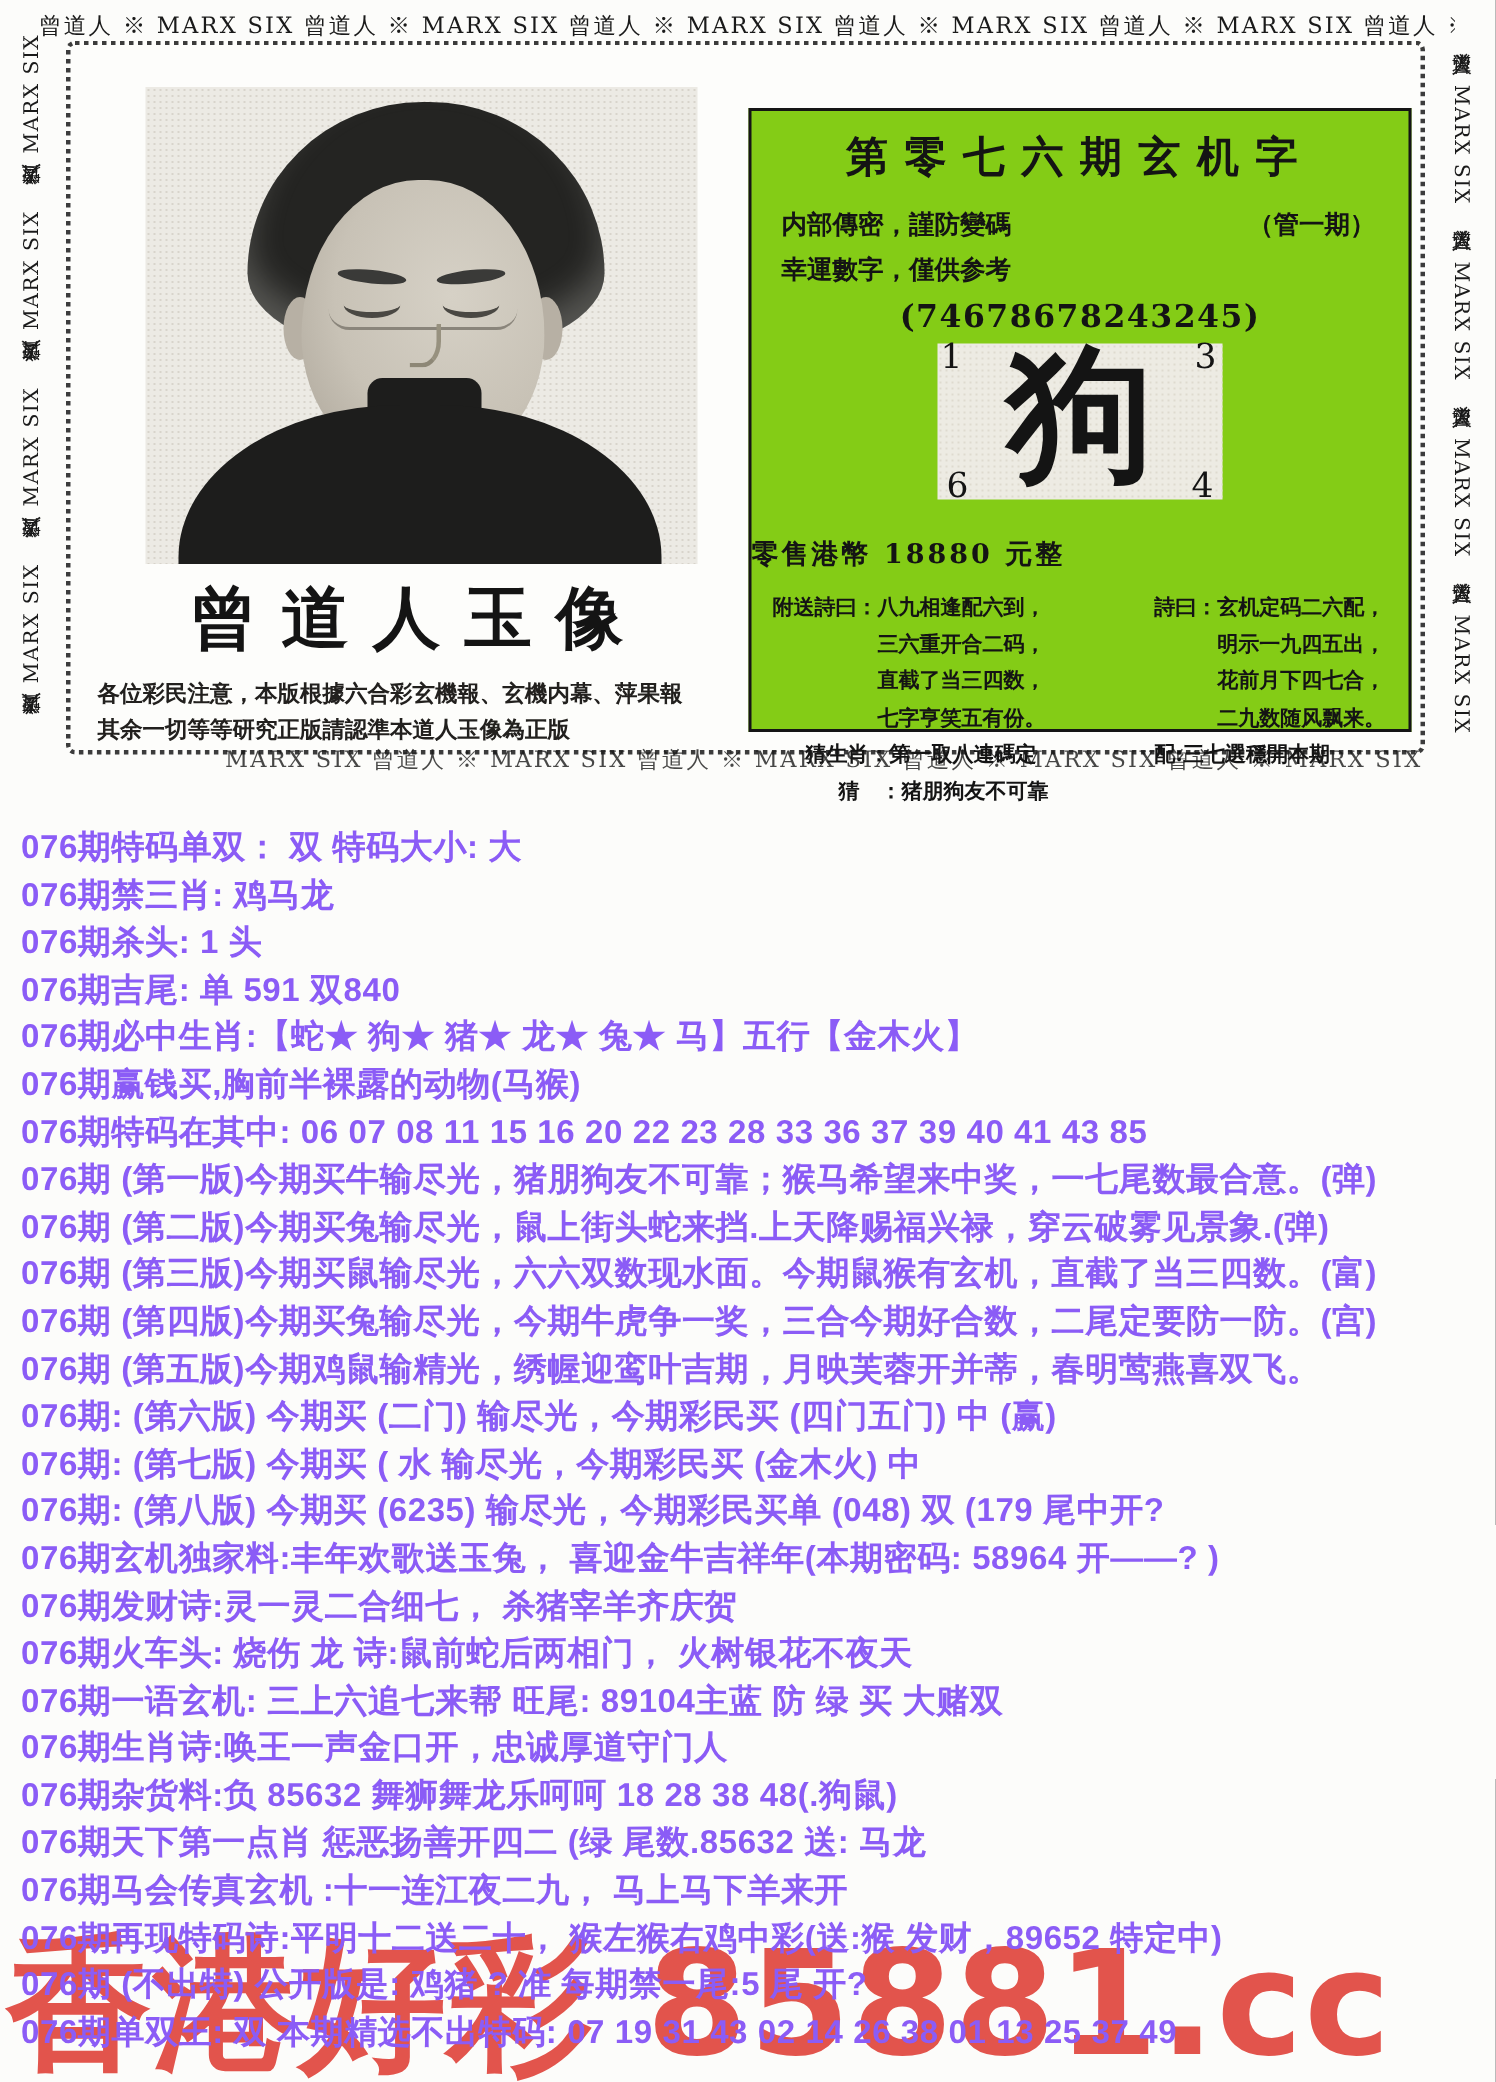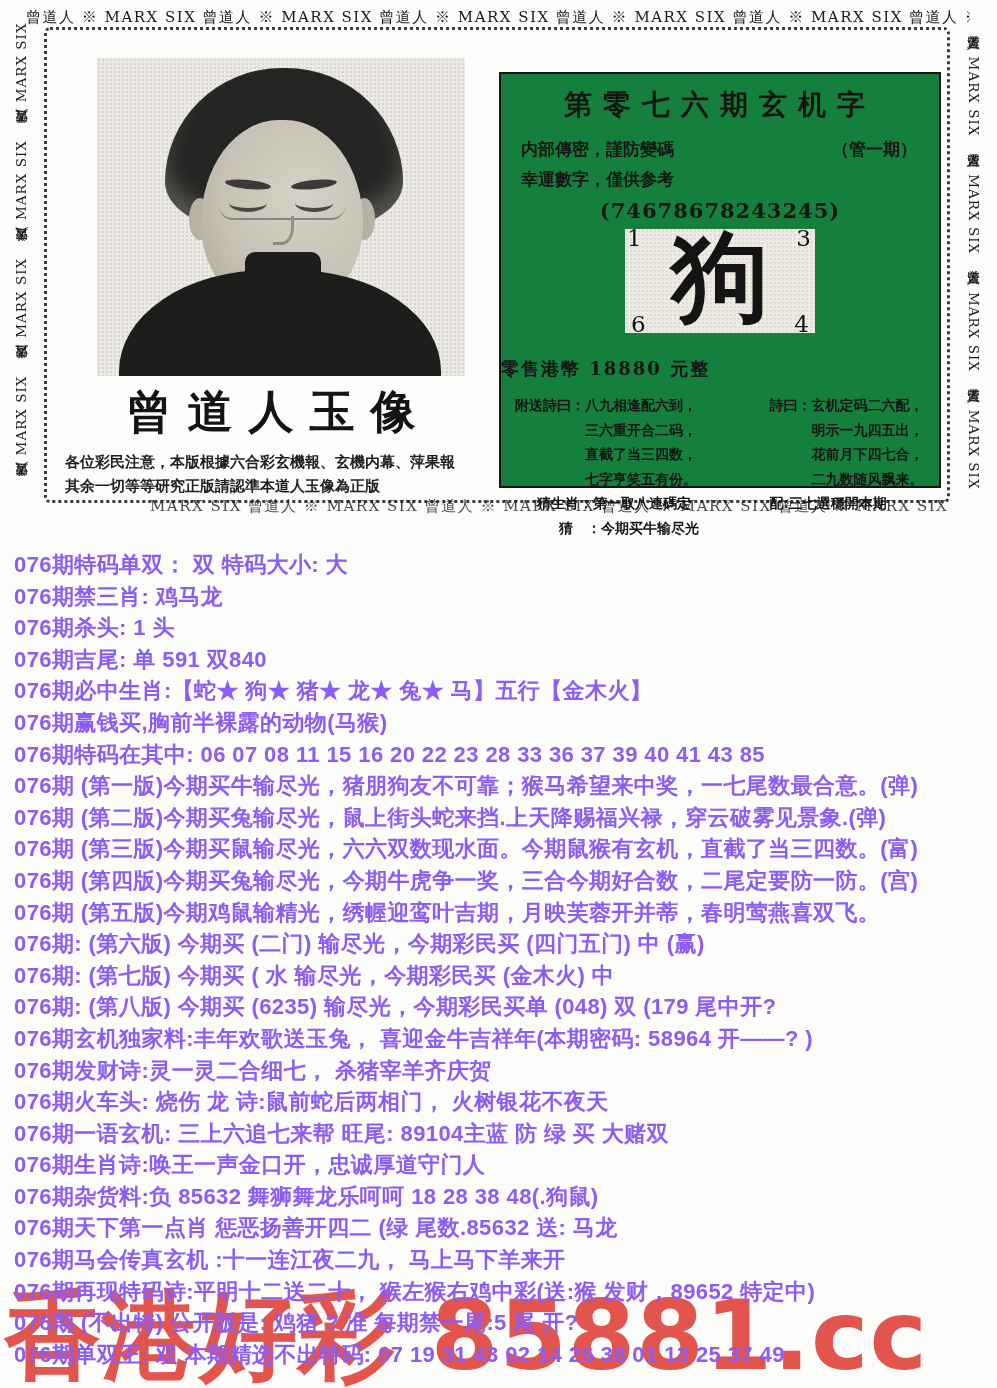--- a/index.html
+++ b/index.html
@@ -61,21 +61,21 @@
     position:absolute; left:44px; top:352px; width:376px; text-align:center;
     font-family:"DejaVu Serif", serif; font-weight:bold; font-size:45px; letter-spacing:16px;
   }
   .portrait-caption {
     position:absolute; left:18px; top:420px; width:436px;
     font-family:"DejaVu Serif", serif; font-weight:bold; font-size:15px; line-height:24px; color:#22201e;
   }
   
   .mystic-box {
     position:absolute; left:452px; top:42px; width:438px; height:412px;
-    border:2.5px solid #151515; background:#15803d;
+    border:2.5px solid #151515; background:#84cc16;
   }
   .mb-title { margin-top:12px; text-align:center;
     font-family:"DejaVu Serif", serif; font-weight:bold; font-size:28px; letter-spacing:11px; }
   .mb-row { display:flex; justify-content:space-between; margin:14px 22px 0 20px;
     font-family:"DejaVu Serif", serif; font-weight:bold; font-size:17px; }
   .mb-note2 { margin:7px 0 0 20px; font-family:"DejaVu Serif", serif; font-weight:bold; font-size:17px; }
   .mb-nums { margin-top:7px; text-align:center;
     font-family:"DejaVu Serif", serif; font-weight:bold; font-size:21px; letter-spacing:1px; }
   .zodiac { position:relative; width:190px; height:104px; margin:6px auto 0 auto;
     background-color:#edebe3;
@@ -158,21 +158,21 @@
           <div class="poem">
             <span class="poem-label">附送詩曰：</span>
             <div>
                 <div>八九相逢配六到，</div>
                 <div>三六重开合二码，</div>
                 <div>直截了当三四数，</div>
                 <div>七字亨笑五有份。</div>
               </div>
           </div>
           <div class="guess1">猜生肖：第一取八連碼定</div>
-          <div class="guess2">猜　：今期买牛输尽光</div>
+          <div class="guess2">猜　：猪朋狗友不可靠</div>
         </div>
         <div class="poem-col-right">
           <div class="poem">
             <span class="poem-label">詩曰：</span>
             <div>
                 <div>玄机定码二六配，</div>
                 <div>明示一九四五出，</div>
                 <div>花前月下四七合，</div>
                 <div>二九数随风飘来。</div>
               </div>

